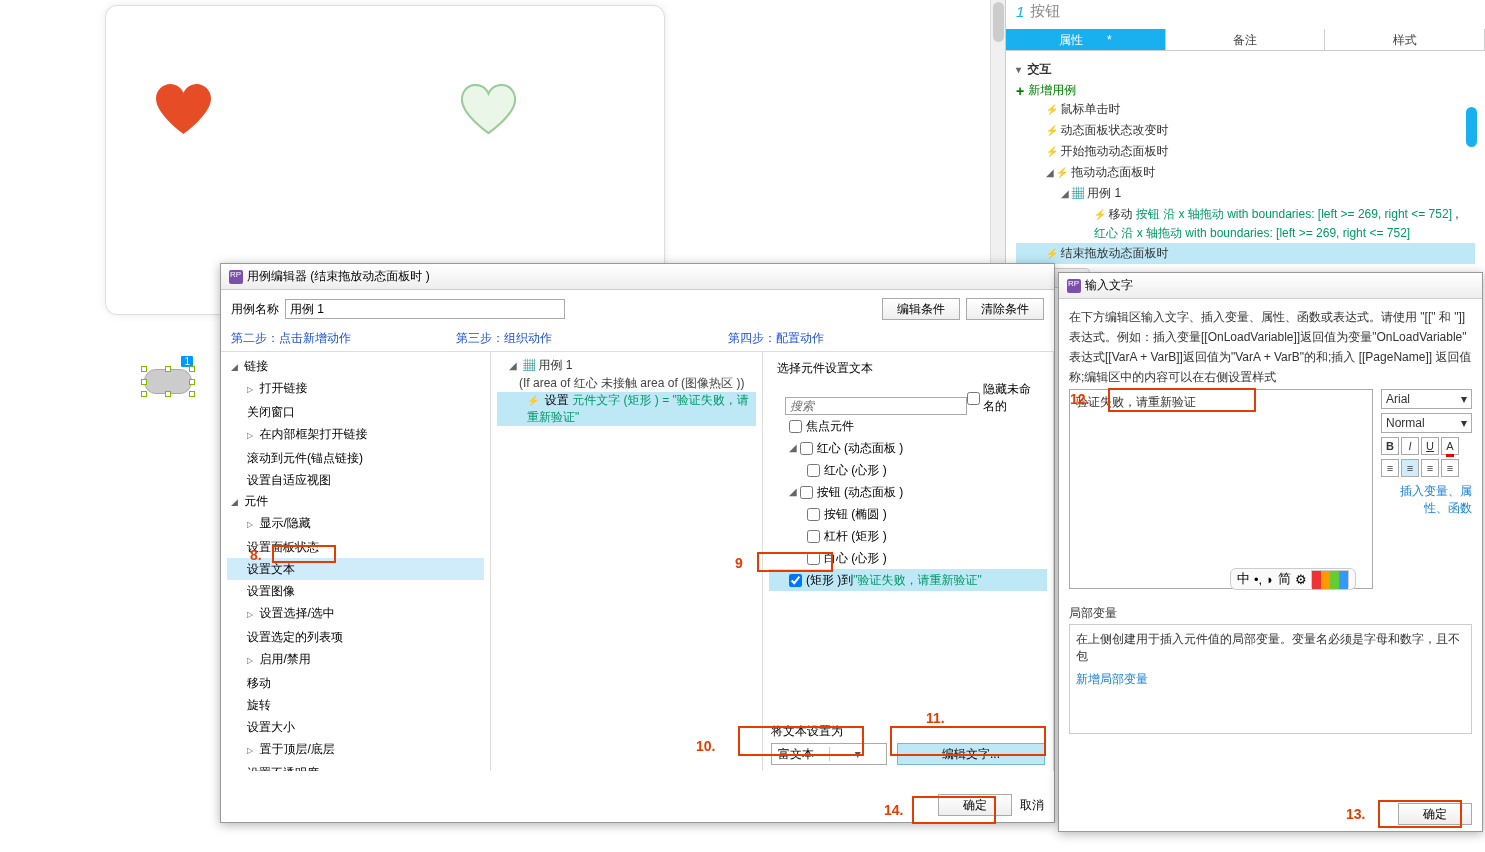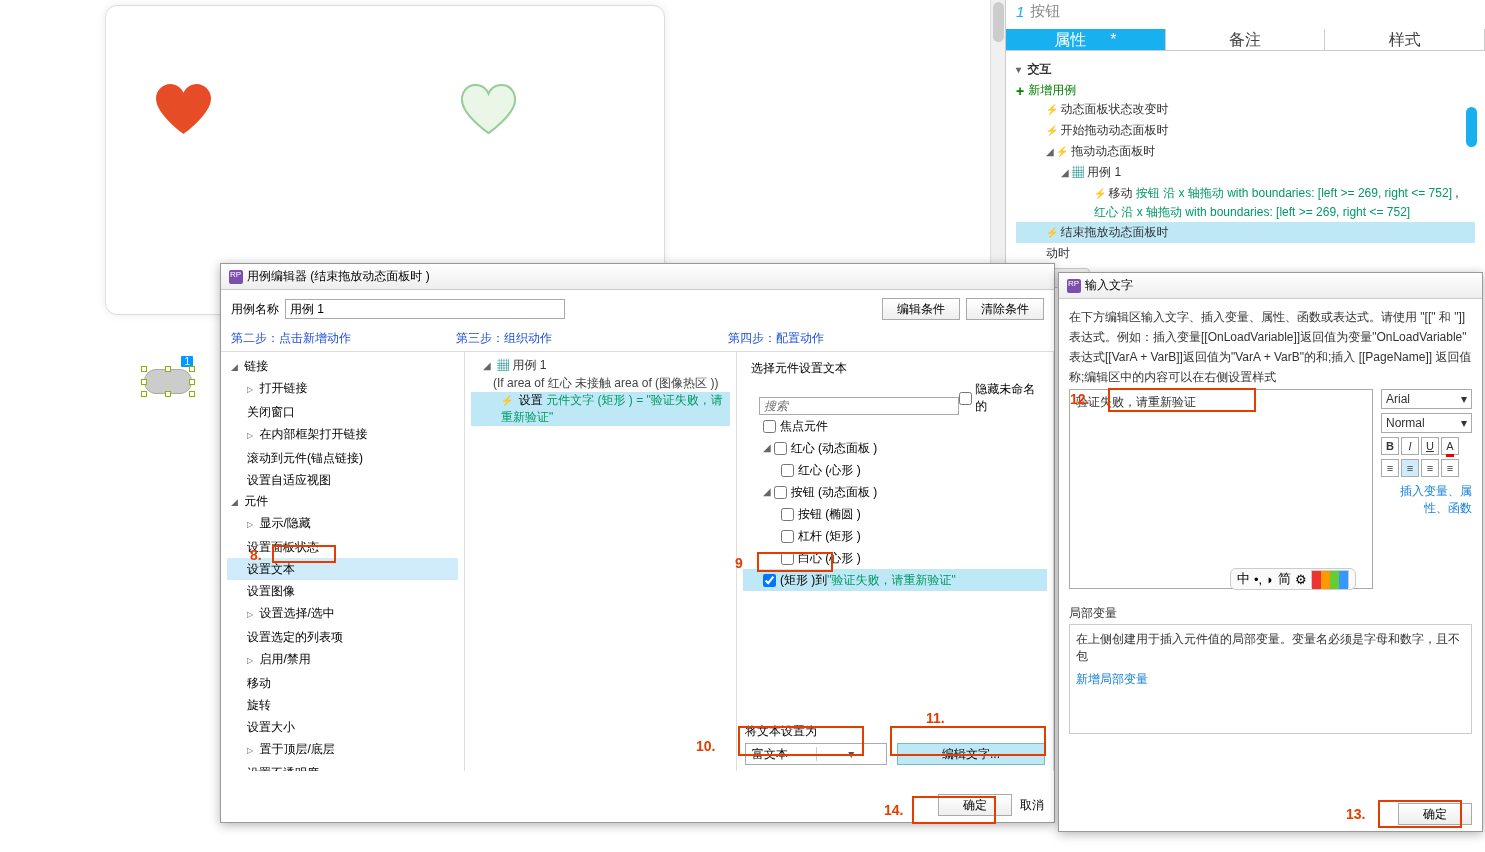--- a/index.html
+++ b/index.html
@@ -16,21 +16,21 @@
 .sel-handle.ml { left: -4px; top: 50%; margin-top:-3px; } .sel-handle.mr { right: -4px; top: 50%; margin-top:-3px; }
 .sel-handle.bl { left: -4px; bottom: -4px; } .sel-handle.bm { left: 50%; margin-left:-3px; bottom: -4px; } .sel-handle.br { right: -4px; bottom: -4px; }
 .badge { position: absolute; right: -2px; top: -14px; background: #0099ff; color: #fff; font-size: 10px; padding: 0 3px; border-radius: 1px; }
 
 
 .right-panel { position: absolute; right: 0; top: 0; width: 480px; height: 820px; border-left: 1px solid #ccc; background: #fff; }
 .rp-head { display:flex; align-items:center; padding: 2px 10px; }
 .rp-title-num { color: #19b0f0; font-style: italic; margin-right: 6px; font-size: 15px; }
 .rp-title { color: #888; font-size: 15px; }
 .rp-tabs { display:flex; margin-top: 6px; border-bottom: 1px solid #ccc; height: 22px; }
-.rp-tab { flex: 1; text-align: center; font-size: 16px; line-height: 22px; color: #444; border-right: 1px solid #ccc; cursor: pointer; }
+.rp-tab { flex: 1; text-align: center; font-size: 12px; line-height: 22px; color: #444; border-right: 1px solid #ccc; cursor: pointer; }
 .rp-tab.active { background: #19b0f0; color: #fff; }
 .rp-body { padding: 6px 10px; font-size: 12px; color: #333; position: relative; }
 .section-hdr { color: #333; font-weight: bold; margin: 4px 0; }
 .add-case { color: #008000; cursor: pointer; display:inline-flex; align-items:center; }
 .plus { color: #008000; font-weight: bold; margin-right: 4px; font-size: 14px; }
 .tree-node { padding: 1px 0 1px 20px; position: relative; line-height: 18px; color: #333; }
 .tree-node.i1 { padding-left: 30px; }
 .tree-node.i2 { padding-left: 45px; }
 .tree-node.i4 { padding-left: 78px; white-space: normal; }
 .bolt { color: #3c9; margin-right: 2px; font-size: 10px; }
@@ -43,21 +43,21 @@
 .modal1 { position: absolute; left: 220px; top: 263px; width: 835px; height: 560px; background: #fff; border: 1px solid #999; box-shadow: 0 2px 10px rgba(0,0,0,0.3); }
 .title-bar { background: linear-gradient(#fff,#eee); border-bottom: 1px solid #ccc; padding: 4px 8px; font-size: 12px; display:flex; align-items:center; gap:4px; }
 .rp-icon { width: 14px; height: 14px; background: #7b4fae; border-radius: 2px; display:inline-block; position: relative; }
 .rp-icon::after { content:"RP"; position:absolute; left:1px; top:0; color:#fff; font-size:8px; }
 .m1-row { display:flex; align-items:center; padding: 8px 10px; gap: 6px; }
 .m1-row input[type=text] { flex: 0 0 280px; border: 1px solid #aaa; height: 20px; padding: 0 4px; font-size: 12px; }
 .btn-s { border: 1px solid #aaa; background: linear-gradient(#fff,#eee); height: 22px; padding: 0 14px; font-size: 12px; cursor: pointer; }
 .step-hdr { color: #1d4ed8; font-size: 12px; padding: 2px 10px; }
 .columns { display:flex; height: 420px; border-top: 1px solid #ddd; margin-top: 2px; }
 .col { border-right: 1px solid #ddd; overflow-y: auto; padding: 4px 6px; font-size: 12px; }
-.col2 { width: 244px; }
+.col2 { width: 270px; }
 .col3 { width: 272px; }
 .col4 { flex: 1; position: relative; }
 .action-item { padding: 2px 0 2px 20px; cursor: pointer; line-height: 18px; }
 .action-item.sel { background: #d0ecfb; }
 .action-group { padding: 2px 0 2px 4px; }
 .action-group .caret{font-size:9px;}
 .col3 .tree-node { padding-left: 12px; line-height: 17px; }
 .col3-sub { padding-left: 22px; color: #444; }
 .col3-action { padding-left: 30px; background: #bfe8f7; }
 
@@ -146,20 +146,21 @@
     <div class="rp-tab">备注</div>
     <div class="rp-tab">样式</div>
   </div>
   <div class="rp-body">
     <div class="section-hdr"><span class="caret">▾</span> <span>交互</span></div>
     <div class="add-case">
         <span class="plus">+</span>
         <span>新增用例</span>
       </div>
 
+    <div class="tree-node i1"><span class="bolt">⚡</span><span>鼠标单击时</span></div>
     <div class="tree-node i1"><span class="bolt">⚡</span><span>动态面板状态改变时</span></div>
     <div class="tree-node i1"><span class="bolt">⚡</span><span>开始拖动动态面板时</span></div>
     <div class="tree-node i1"><span class="caret">◢</span><span class="bolt">⚡</span><span>拖动动态面板时</span></div>
     <div class="tree-node i2"><span class="caret">◢</span><span style="color:#088;">▦</span> <span>用例 1</span></div>
     <div class="tree-node i4"><span class="bolt">⚡</span><span>移动 </span><span class="green-t">按钮 沿 x 轴拖动</span><span class="green-t">  with boundaries: [left &gt;= 269, right &lt;= 752] </span>,<br><span class="green-t">红心 沿 x 轴拖动</span><span class="green-t">  with boundaries: [left &gt;= 269, right &lt;= 752] </span></div>
     <div class="tree-node i1 hl-row"><span class="bolt">⚡</span><span>结束拖放动态面板时</span></div>
     <div class="tree-node i1"><span>动时</span></div>
     <div class="scroll-handle"></div>
   </div>
 </div>

